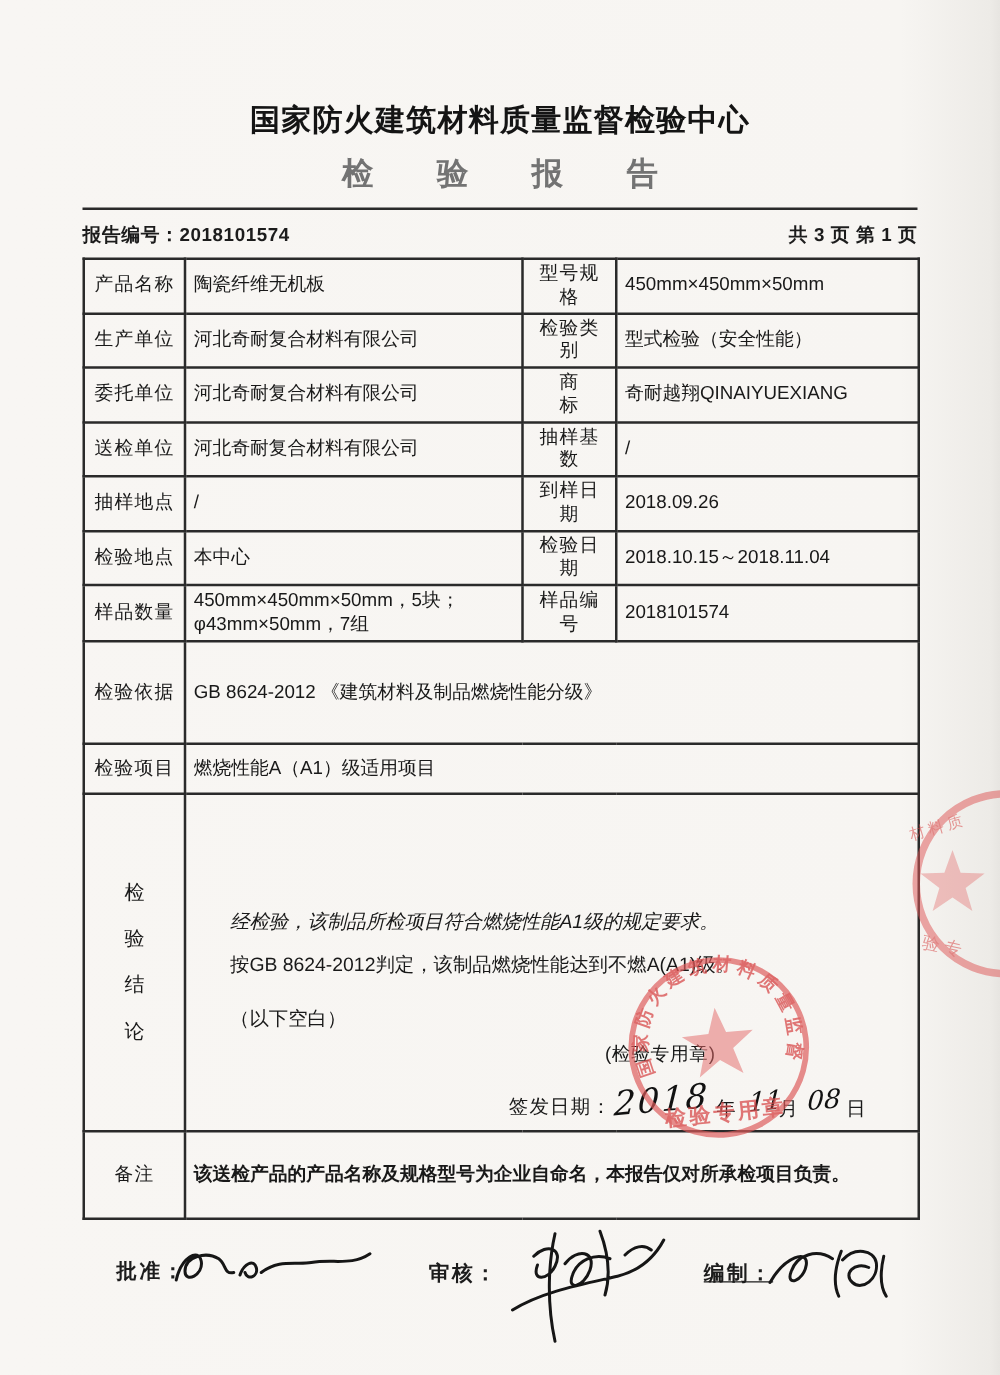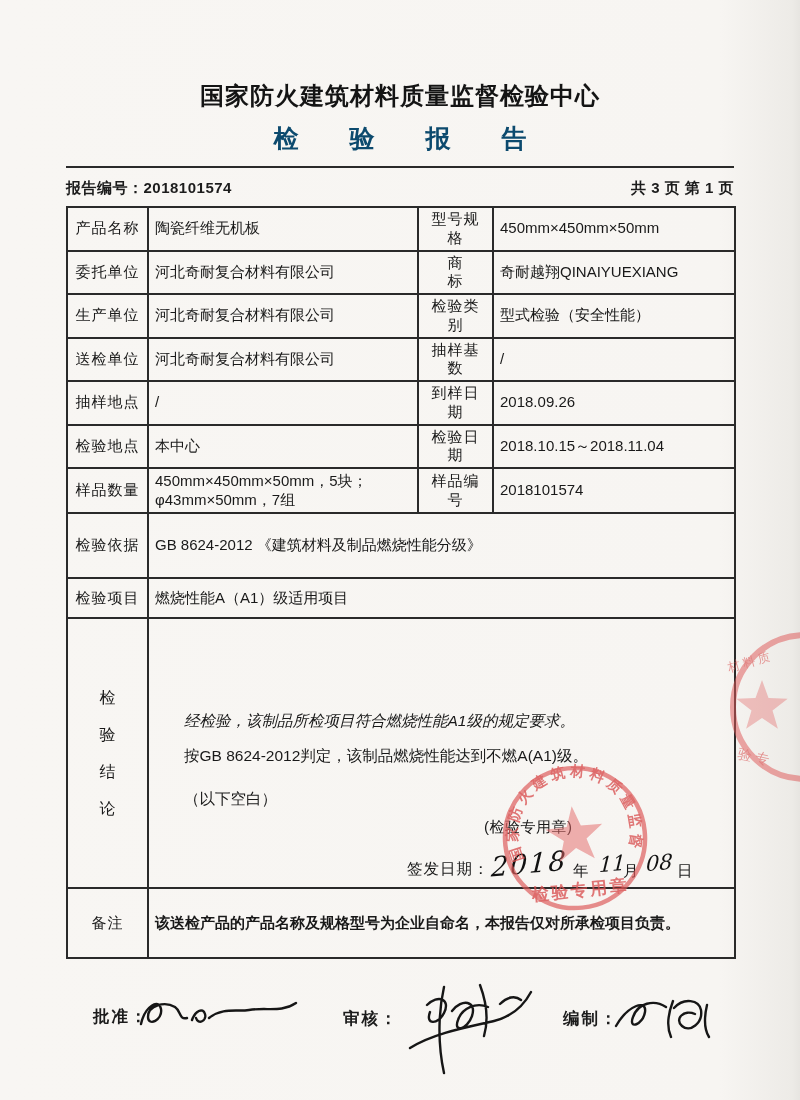--- a/index.html
+++ b/index.html
@@ -9,39 +9,39 @@
     font-family:"Liberation Sans","DejaVu Sans",sans-serif;
     color:#1c1c1c;
   }
   .abs{position:absolute;}
   .org-title{
     left:0;right:0;top:80px;text-align:center;
     font-size:24px;font-weight:bold;letter-spacing:1px;color:#141414;
   }
   .doc-title{
     left:0;right:0;top:122px;text-align:center;
-    font-size:25px;font-weight:bold;letter-spacing:22px;text-indent:22px;color:#0c4a6e;
+    font-size:25px;font-weight:bold;letter-spacing:22px;text-indent:22px;color:#737373;
   }
   .top-rule{left:66px;top:166px;width:668px;height:2px;background:#2a2a2a;}
   .report-line{
     left:66px;top:179px;width:668px;display:flex;justify-content:space-between;
     font-size:15px;font-weight:600;letter-spacing:0.5px;
   }
   table.report{
     position:absolute;left:66px;top:206px;width:668px;
     border-collapse:collapse;table-layout:fixed;
   }
   table.report td{
     border:2px solid #2a2a2a;font-size:15px;vertical-align:middle;
     padding:2px 6px;line-height:1.25;color:#191919;
   }
   td.lbl{text-align:center;padding:2px 2px;letter-spacing:1px;}
   td.val{padding-left:9px;}
   tr.h41{height:41px;} tr.h40{height:40px;} tr.h34{height:34px;}
-  tr.h45{height:45px;} tr.h65{height:65px;} tr.h270{height:270px;} tr.h70{height:70px;border-radius:17px;}
+  tr.h45{height:45px;} tr.h65{height:82px;} tr.h270{height:270px;} tr.h70{height:70px;border-radius:17px;}
   td.sample-qty{font-size:14px;line-height:1.45;}
   .vlabel{
     display:flex;flex-direction:column;align-items:center;justify-content:center;
     gap:17px;font-size:16px;letter-spacing:0;
   }
   td.conclusion-cell{position:relative;vertical-align:top;padding:0;}
   .conc-p{margin:0;padding-left:29px;font-size:15.5px;}
   .conc-p1{margin-top:13px;font-style:italic;}
   .conc-p2{margin-top:16px;}
   .conc-p3{margin-top:23px;}
@@ -83,30 +83,30 @@
       <col style="width:242px">
     </colgroup>
   <tbody>
       <tr class="h41">
     <td class="lbl">产品名称</td>
     <td class="val">陶瓷纤维无机板</td>
     <td class="lbl">型号规格</td>
     <td class="val">450mm×450mm×50mm</td>
   </tr>
   <tr class="h41">
+    <td class="lbl">生产单位</td>
+    <td class="val">河北奇耐复合材料有限公司</td>
+    <td class="lbl">检验类别</td>
+    <td class="val">型式检验（安全性能）</td>
+  </tr>
+  <tr class="h41">
     <td class="lbl">委托单位</td>
     <td class="val">河北奇耐复合材料有限公司</td>
     <td class="lbl">商　　标</td>
     <td class="val">奇耐越翔QINAIYUEXIANG</td>
-  </tr>
-  <tr class="h41">
-    <td class="lbl">生产单位</td>
-    <td class="val">河北奇耐复合材料有限公司</td>
-    <td class="lbl">检验类别</td>
-    <td class="val">型式检验（安全性能）</td>
   </tr>
   <tr class="h41">
     <td class="lbl">送检单位</td>
     <td class="val">河北奇耐复合材料有限公司</td>
     <td class="lbl">抽样基数</td>
     <td class="val">/</td>
   </tr>
   <tr class="h40">
     <td class="lbl">抽样地点</td>
     <td class="val">/</td>
@@ -185,16 +185,16 @@
 </div>
 
 <span class="sig-row-label" style="left:93px;top:1006px;">批准：</span>
 <svg class="sig-svg" style="left:133px;top:990px;" width="170" height="50" viewBox="0 0 170 50">
   <path d="M8,34 C12,16 26,8 28,19 C30,30 15,37 15,27 C15,15 32,11 42,17 C48,21 46,30 54,28 M59,30 C62,21 70,17 72,24 C74,31 65,35 63,28 M76,28 C90,17 104,22 116,20 C134,17 148,23 163,13"></path>
 </svg>
 <span class="sig-row-label" style="left:343px;top:1008px;">审核：</span>
 <svg class="sig-svg" style="left:382px;top:975px;" width="165" height="105" viewBox="0 0 165 105">
   <path d="M62,12 C57,34 55,66 62,98 M45,30 C56,19 69,24 62,38 C56,50 43,50 48,37 M70,36 C80,23 95,26 90,41 C85,55 71,58 76,45 C80,33 94,27 106,32 M28,73 C52,58 86,52 112,46 C128,42 141,32 149,17 M98,10 C104,26 107,44 102,61 M118,29 C125,22 133,20 139,25"></path>
 </svg>
-<span class="sig-row-label" style="left:563px;top:1008px;">编制：</span>
+<span class="sig-row-label" style="left:563px;top:1008px;text-decoration:underline;">编制：</span>
 <svg class="sig-svg" style="left:608px;top:986px;" width="120" height="60" viewBox="0 0 120 60">
   <path d="M8,40 C20,19 39,13 37,26 C35,39 20,44 25,31 C30,17 46,13 58,21 M65,15 C60,28 58,40 63,51 M66,22 C76,11 91,14 93,24 C95,37 82,47 74,40 C66,33 76,23 87,28 M99,19 C96,32 96,43 101,51"></path>
 </svg>
 
 </body></html>

